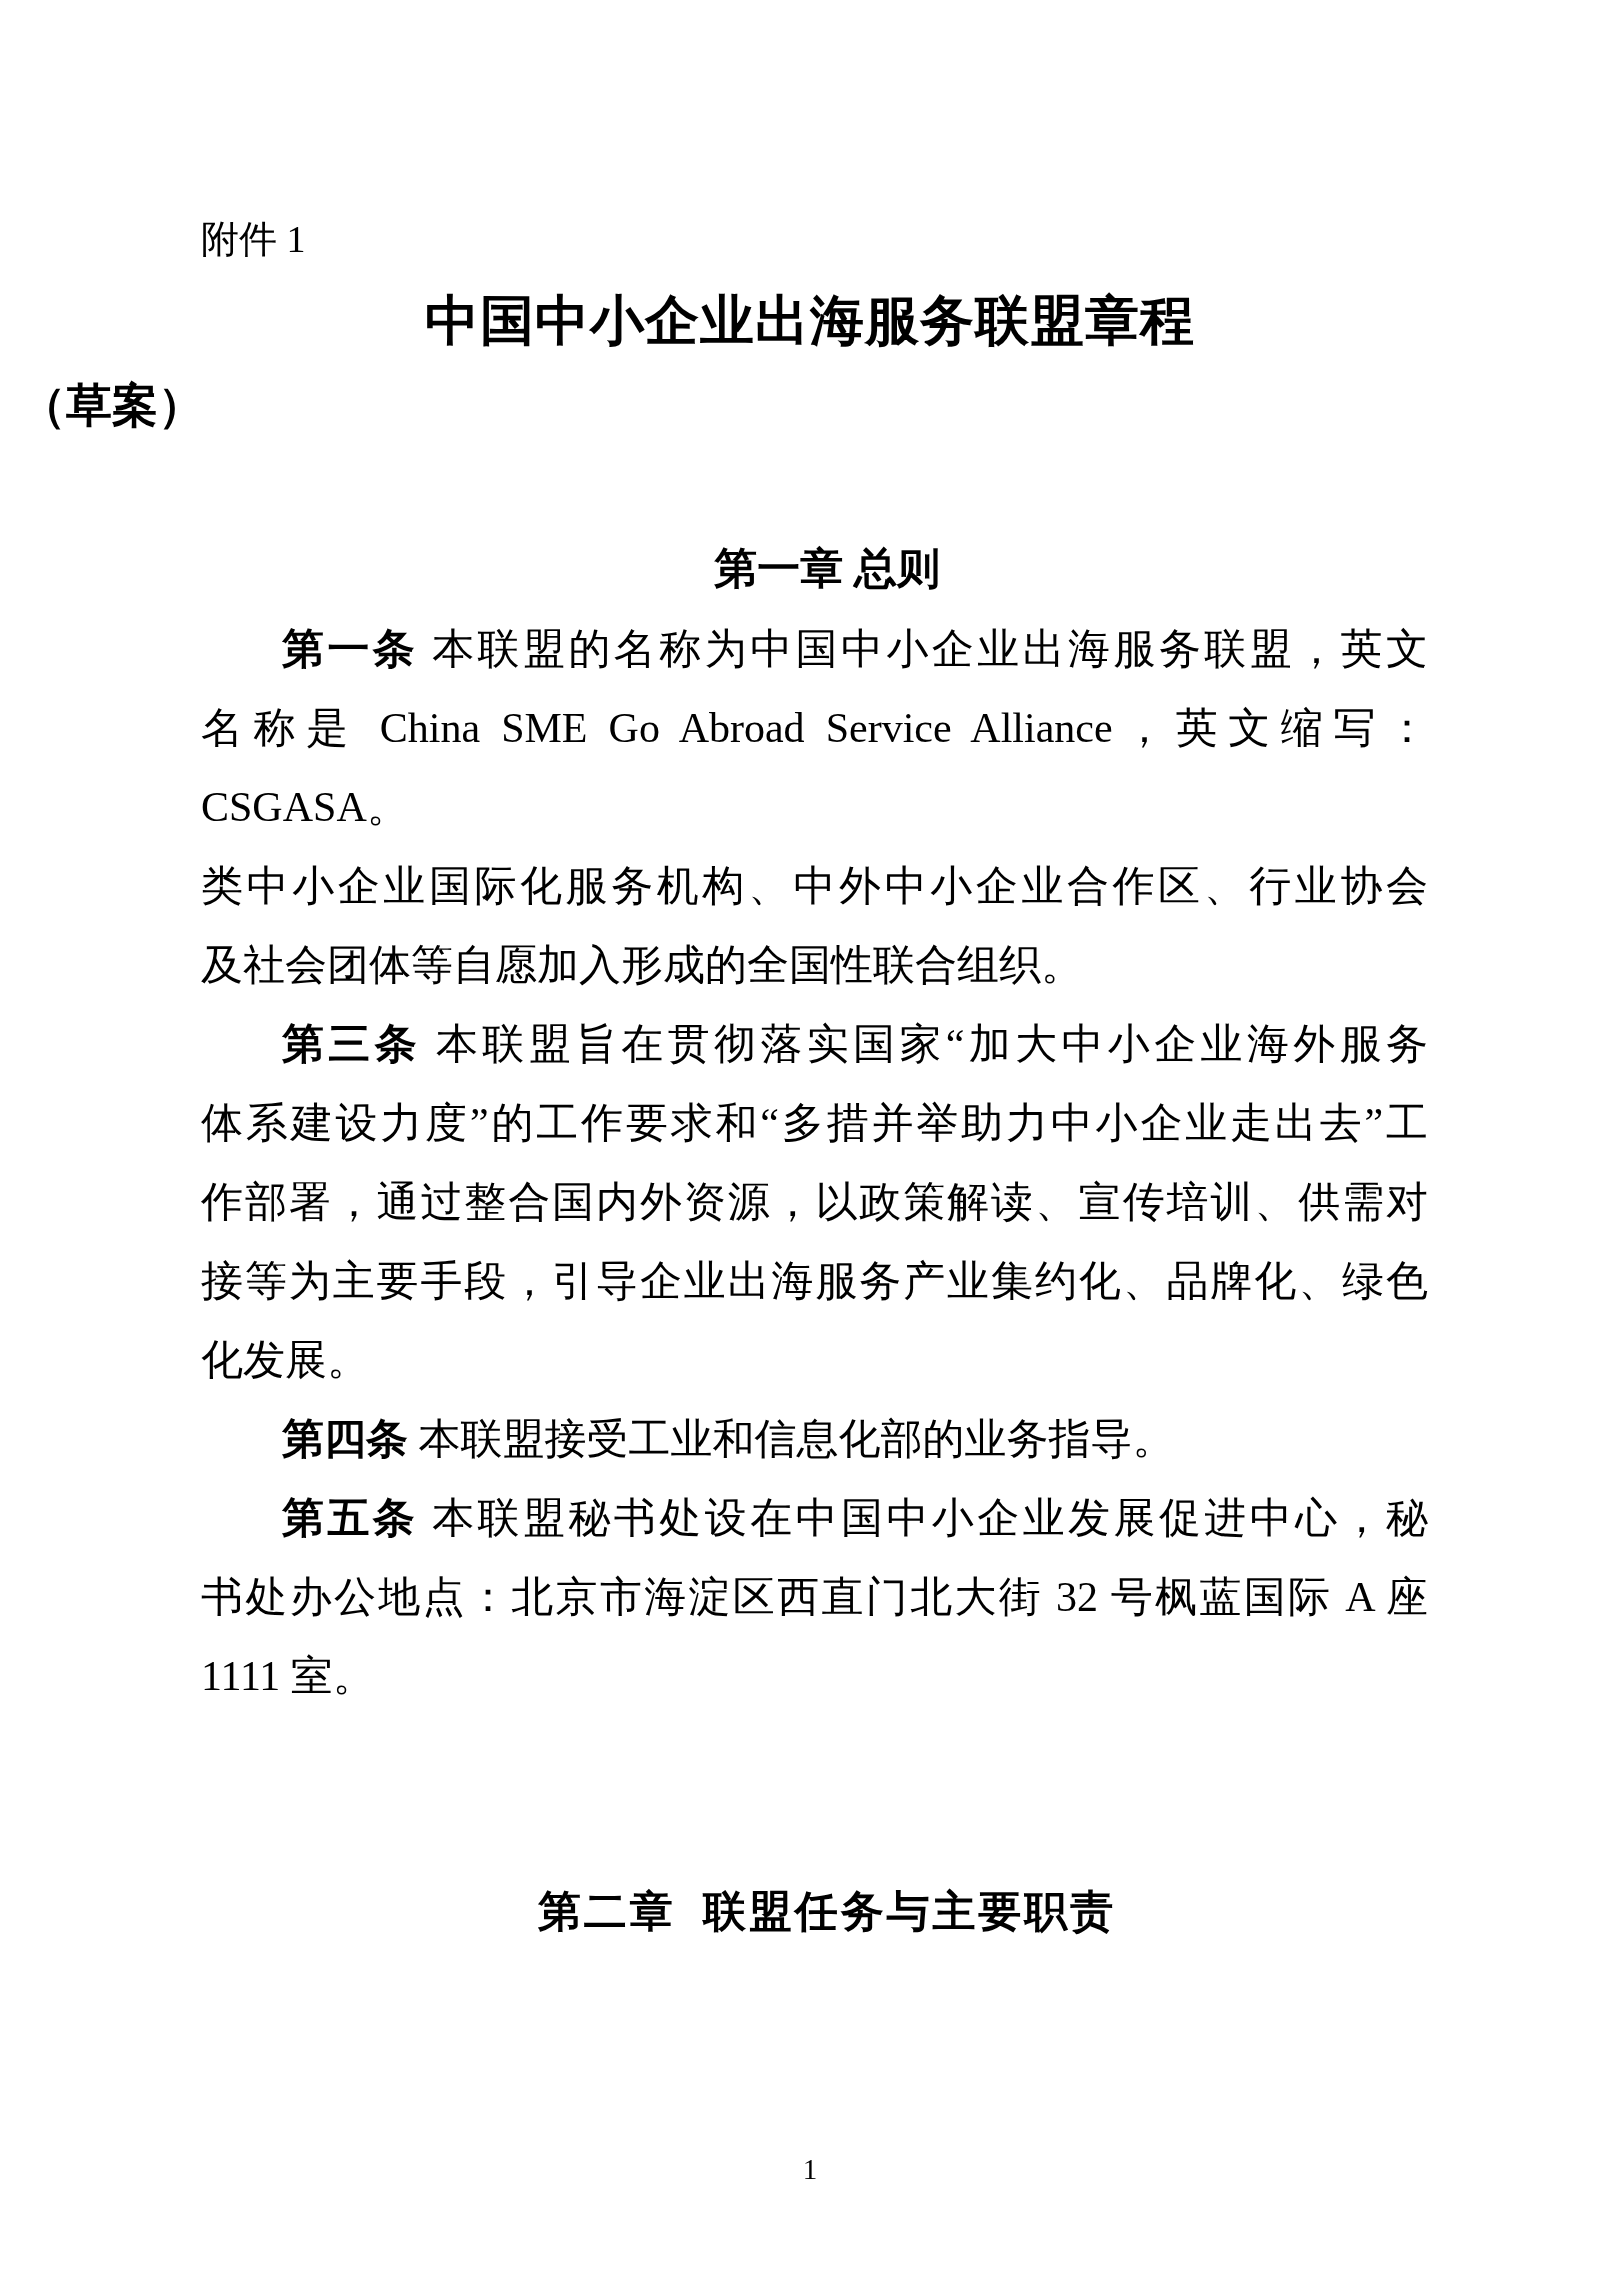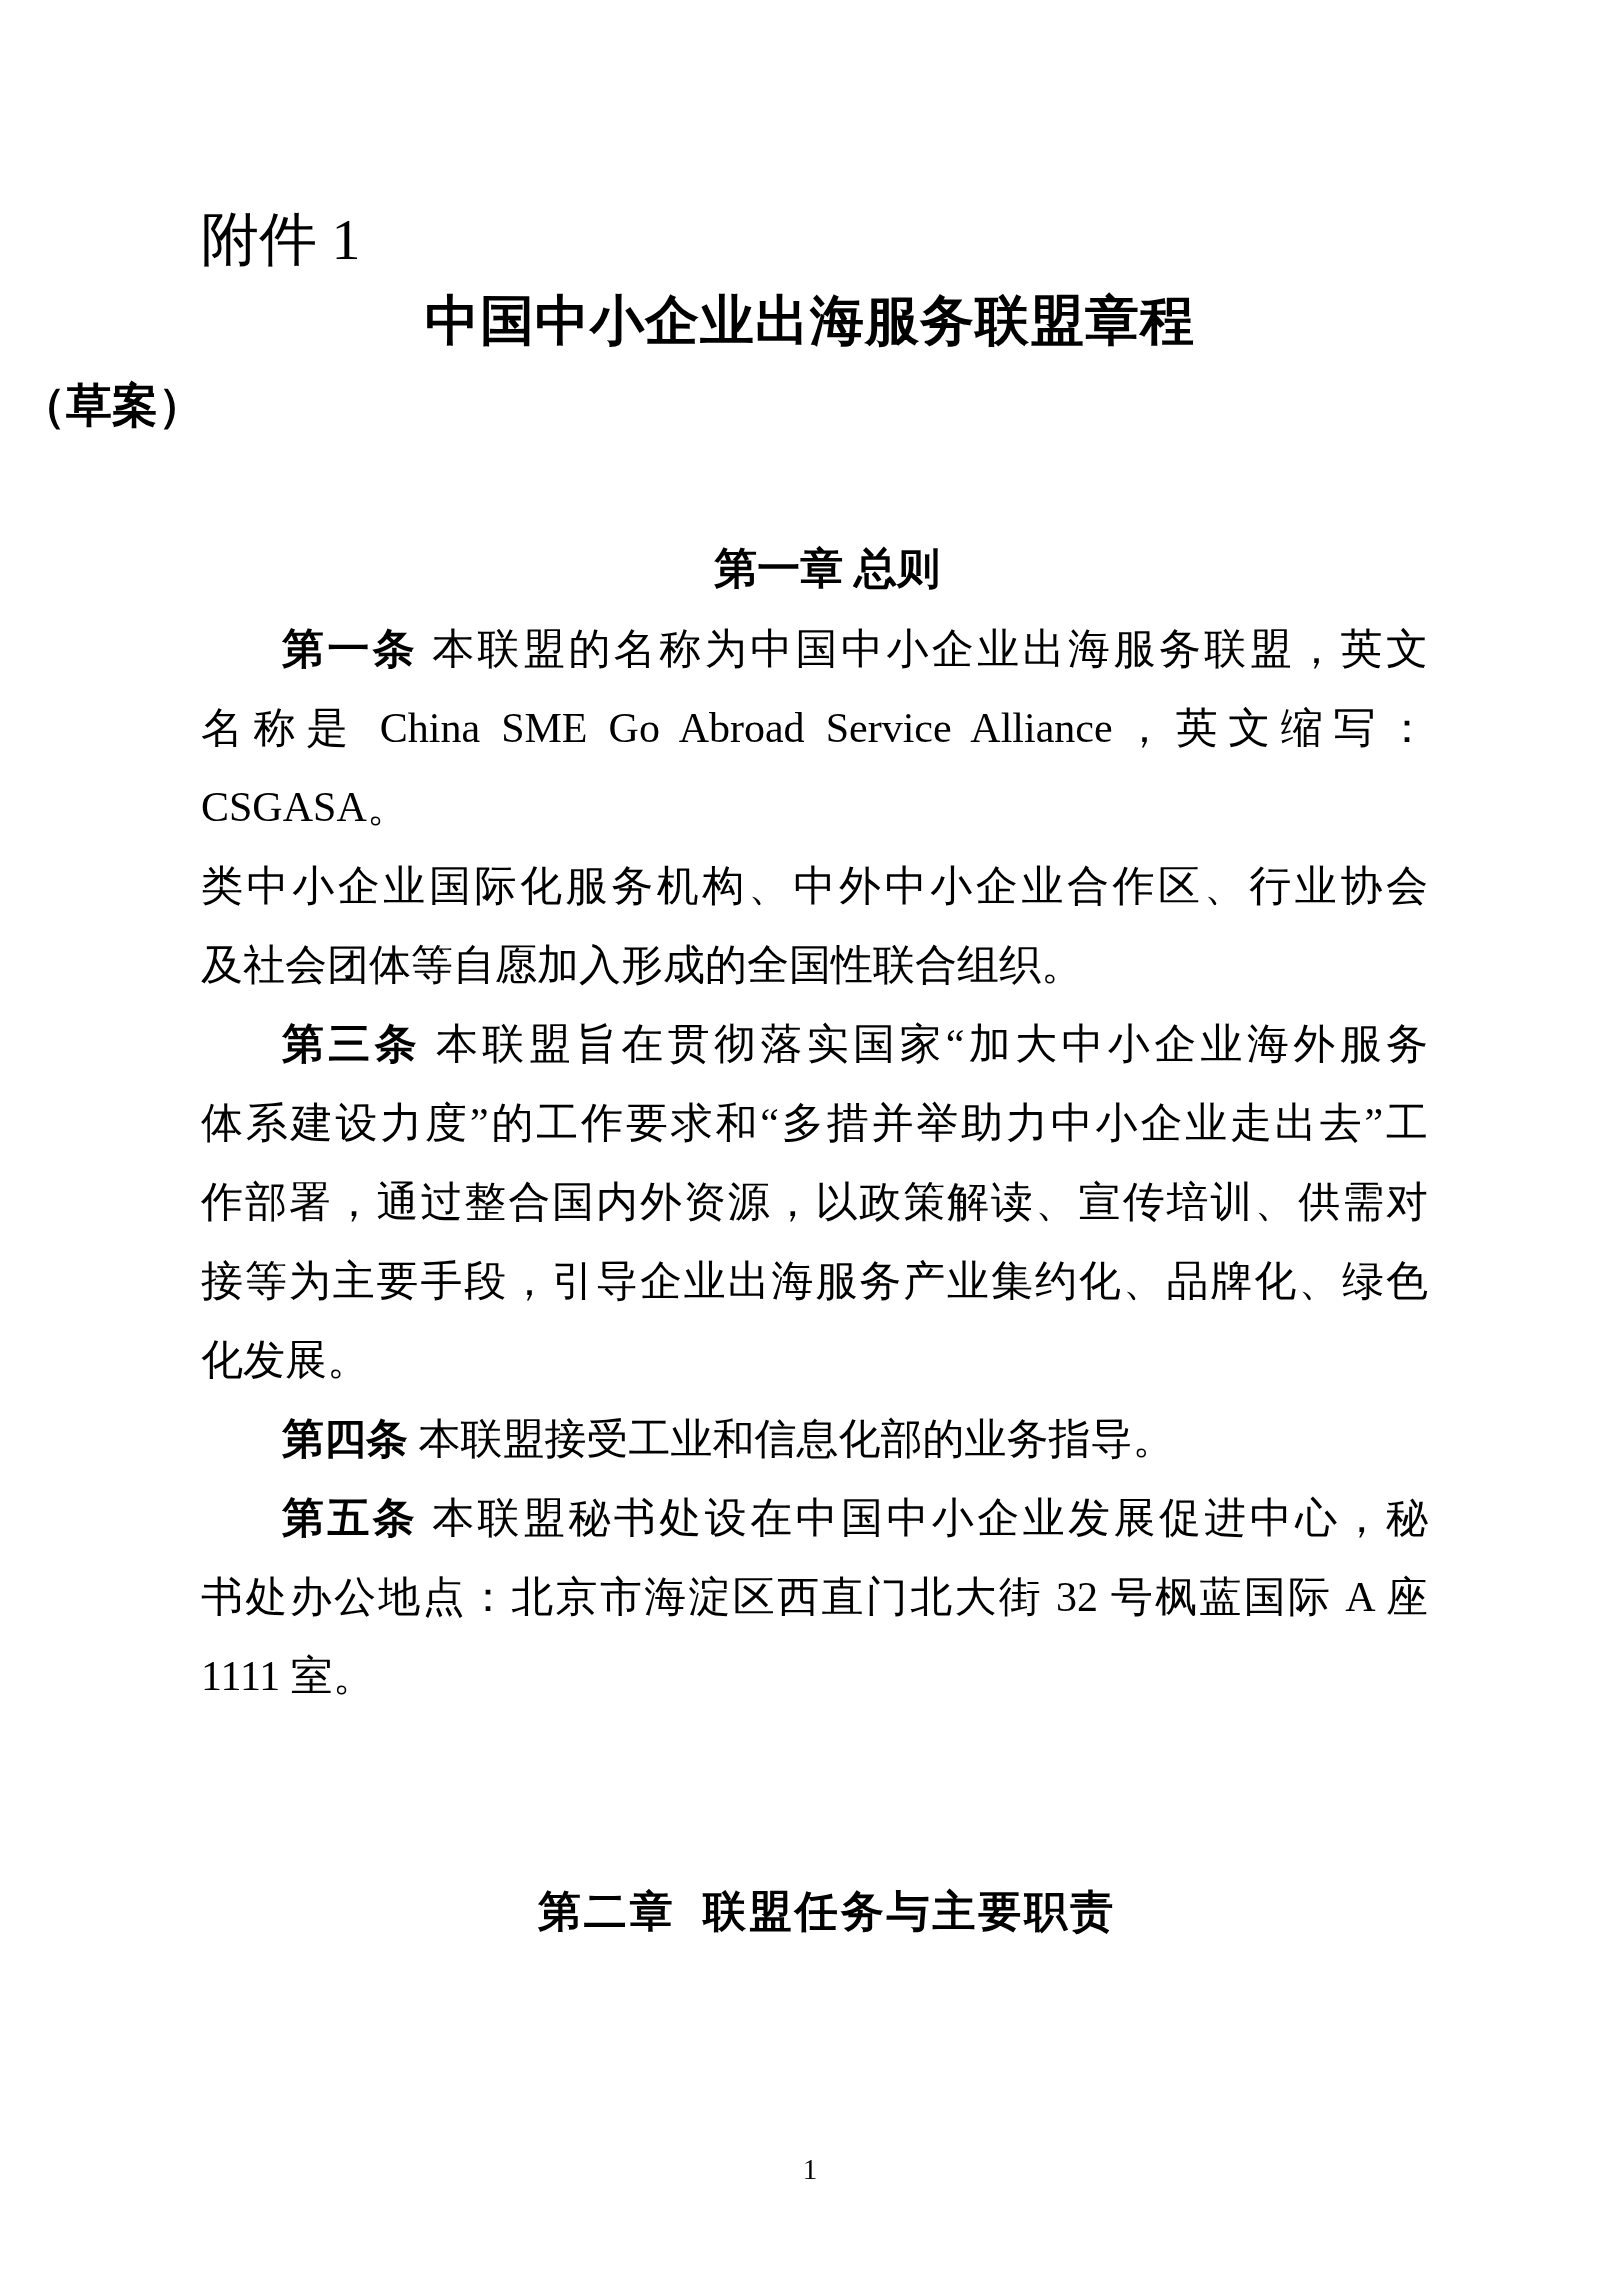--- a/index.html
+++ b/index.html
@@ -8,21 +8,21 @@
     width:1620px;
     height:2293px;
     background:#ffffff;
     color:#000000;
     font-family:"Liberation Serif","DejaVu Serif",serif;
     overflow:hidden;
   }
   .attachment {
     position:absolute;
     left:201px; top:214px;
-    font-size:58px;
+    font-size:38px;
     line-height:51px;
   }
   .title {
     position:absolute;
     left:0; top:290px;
     width:100%;
     text-align:center;
     font-size:54px;
     font-weight:bold;
     letter-spacing:1px;

